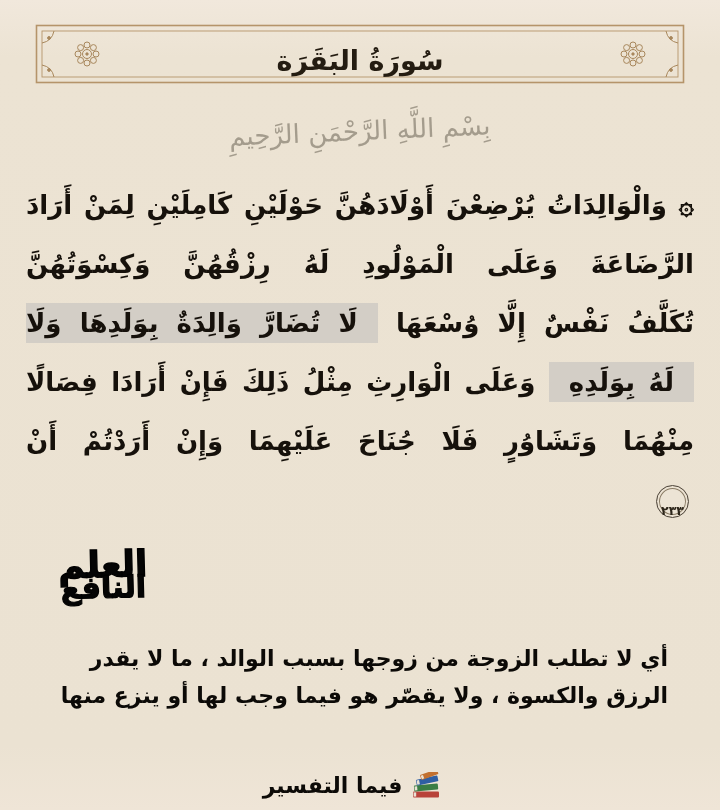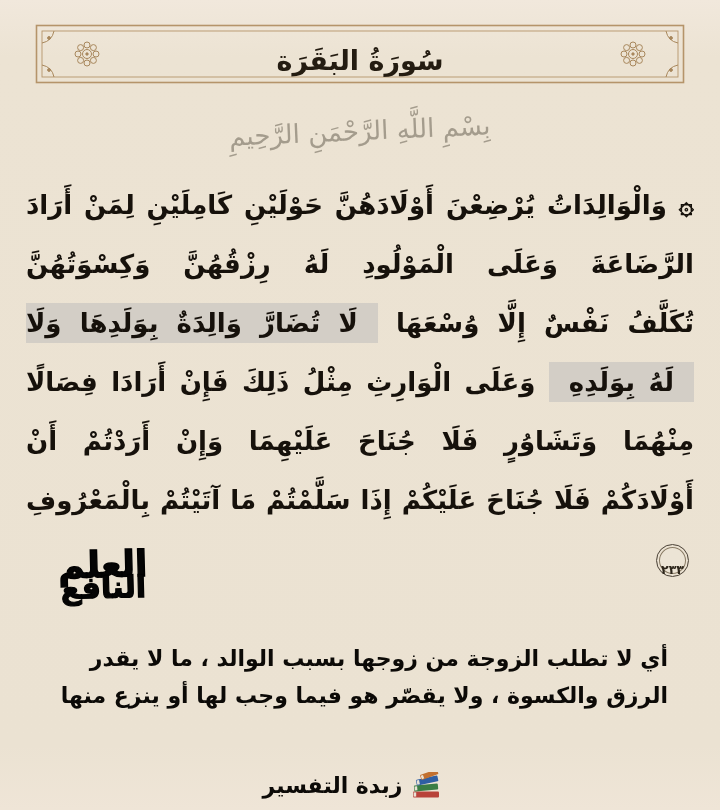--- a/index.html
+++ b/index.html
@@ -121,23 +121,20 @@
     </div>
     <div class="vline">
       <span class="seg">تُكَلَّفُ نَفْسٌ إِلَّا وُسْعَهَا </span><span class="seg hl">لَا تُضَارَّ وَالِدَةٌ بِوَلَدِهَا وَلَا مَوْلُودٌ</span>
     </div>
     <div class="vline">
       <span class="seg hl">لَهُ بِوَلَدِهِ</span><span class="seg"> وَعَلَى الْوَارِثِ مِثْلُ ذَلِكَ فَإِنْ أَرَادَا فِصَالًا عَنْ تَرَاضٍ</span>
     </div>
     <div class="vline">
       <span class="seg">مِنْهُمَا وَتَشَاوُرٍ فَلَا جُنَاحَ عَلَيْهِمَا وَإِنْ أَرَدْتُمْ أَنْ تَسْتَرْضِعُوا</span>
     </div>
-    <div class="vline">
-      <span class="seg">أَوْلَادَكُمْ فَلَا جُنَاحَ عَلَيْكُمْ إِذَا سَلَّمْتُمْ مَا آتَيْتُمْ بِالْمَعْرُوفِ</span>
-    </div>
     <div class="vline end">
       <span class="ayah-marker">
           <span class="num">٢٣٣</span>
         </span>
     </div>
   </div>
 
   <div class="watermark">
     <div class="l1">العلم</div>
     <div class="l2">النافع</div>
@@ -162,16 +159,16 @@
             <rect x="5" y="5.5" width="22" height="6" rx="1" fill="#2f5fa3"></rect>
             <rect x="5.6" y="6.4" width="2.6" height="4.2" fill="#e9e2d5"></rect>
           </g>
           <g transform="rotate(-20 18 2)">
             <rect x="9" y="0" width="18" height="5.2" rx="1" fill="#c2702f"></rect>
             <rect x="9.6" y="0.8" width="2.4" height="3.6" fill="#e9e2d5"></rect>
           </g>
         </g>
       </svg>
     </span>
-    <span class="src">زبدة التفسير</span>
+    <span class="src">فيما التفسير</span>
   </div>
 
 </div>
 
 </body></html>

